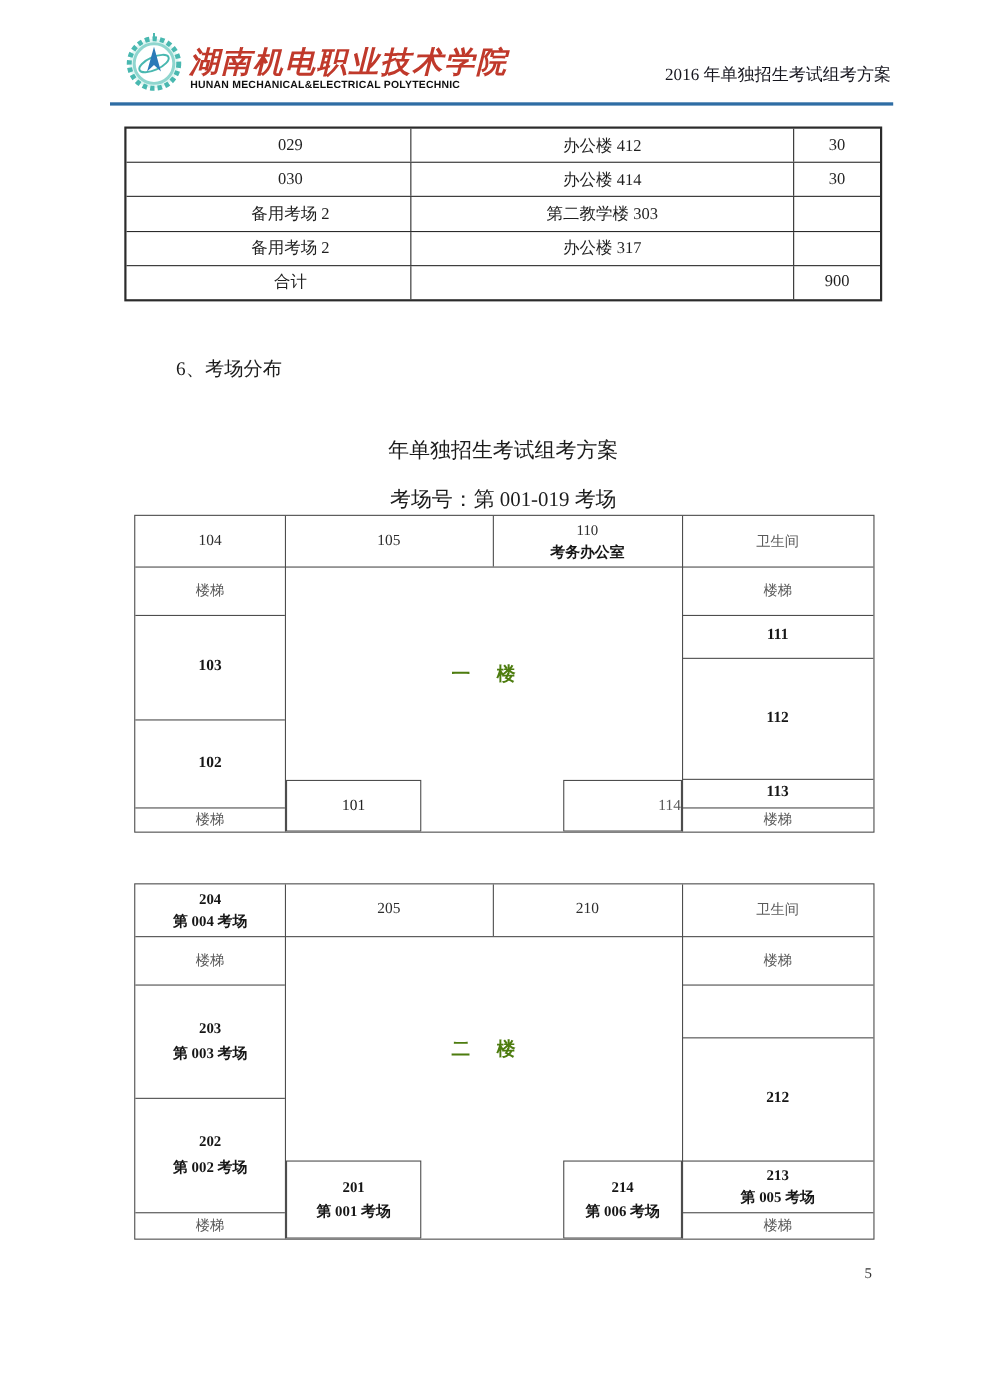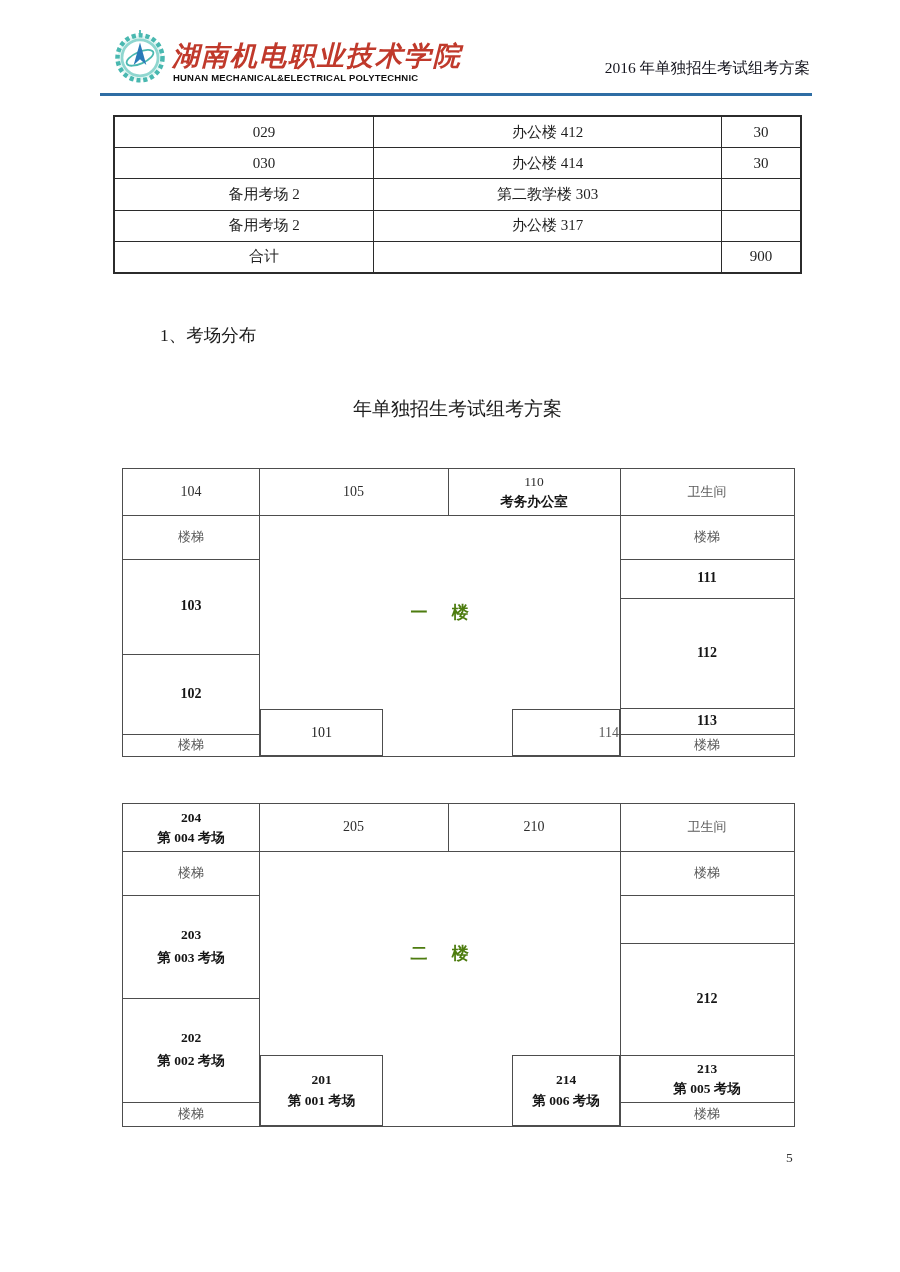--- a/index.html
+++ b/index.html
@@ -109,22 +109,23 @@
       <div class="sumcell sc2">办公楼 317</div>
       <div class="sumcell sc3"></div>
     </div>
     <div class="sumrow">
       <div class="sumcell sc1">合计</div>
       <div class="sumcell sc2"></div>
       <div class="sumcell sc3">900</div>
     </div>
   </div>
 
-  <div class="sec-head">1、考场分布</div>
+  <div class="sec-head">6、考场分布</div>
   <div class="dia-title">年单独招生考试组考方案</div>
+  <div class="dia-sub">考场号：第 001-019 考场</div>
 
   <div class="plan plan1">
 
     <div class="vline" style="left:136px;top:0;height:287px;"></div>
     <div class="vline" style="left:325px;top:0;height:46px;"></div>
     <div class="vline" style="left:497px;top:0;height:287px;"></div>
     <div class="hline" style="left:0;top:46px;width:671px;"></div>
     <div class="hline" style="left:0;top:90px;width:136px;"></div>
     <div class="hline" style="left:0;top:185px;width:136px;"></div>
     <div class="hline" style="left:0;top:265px;width:136px;"></div>

